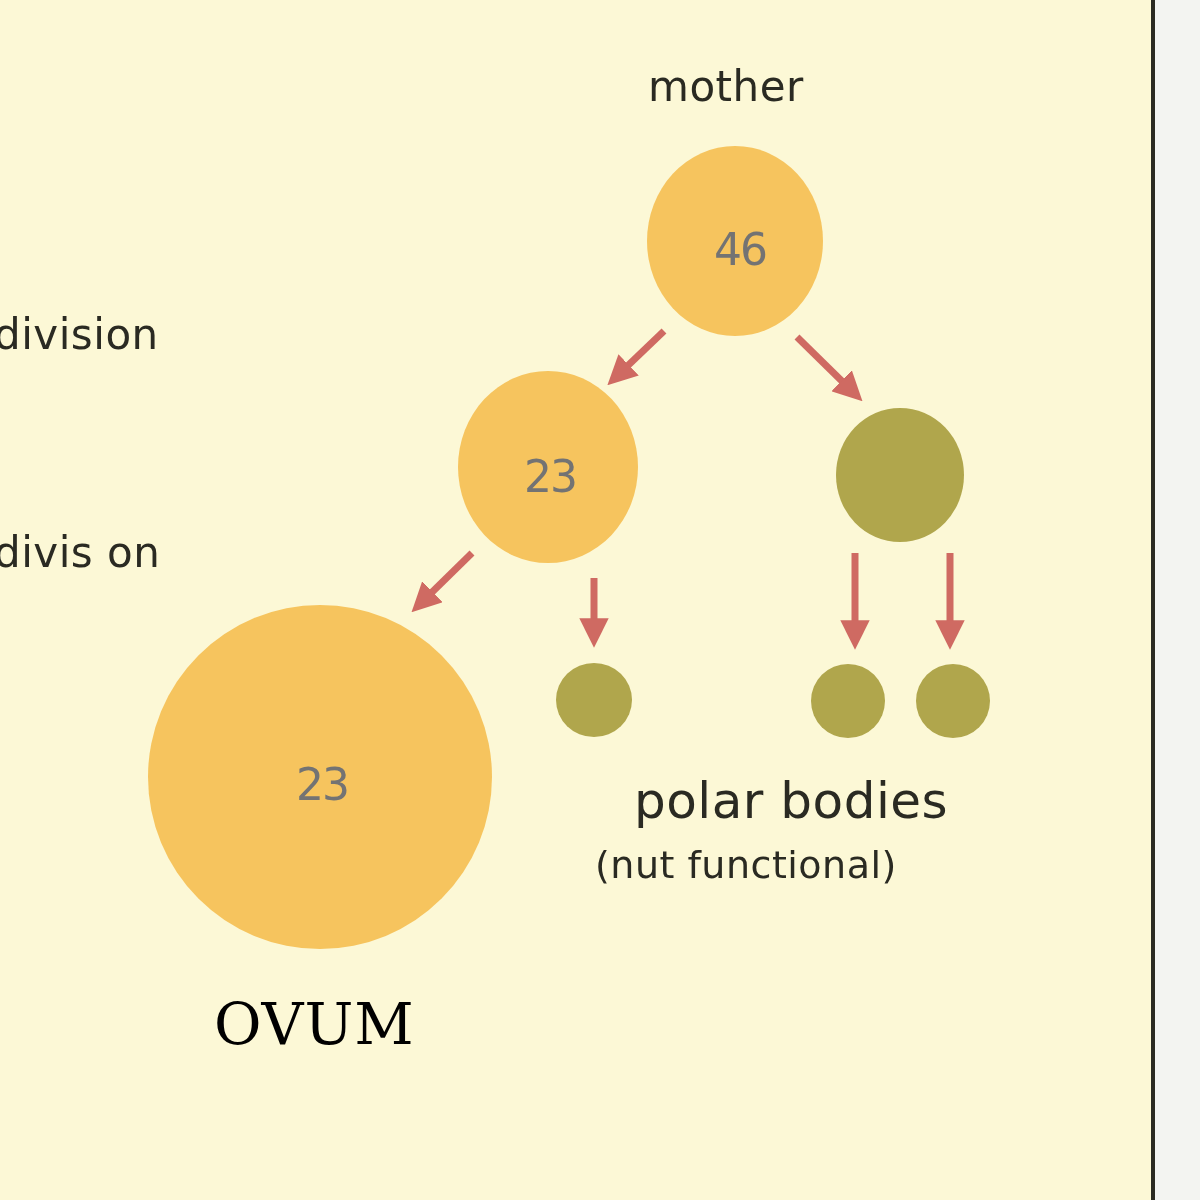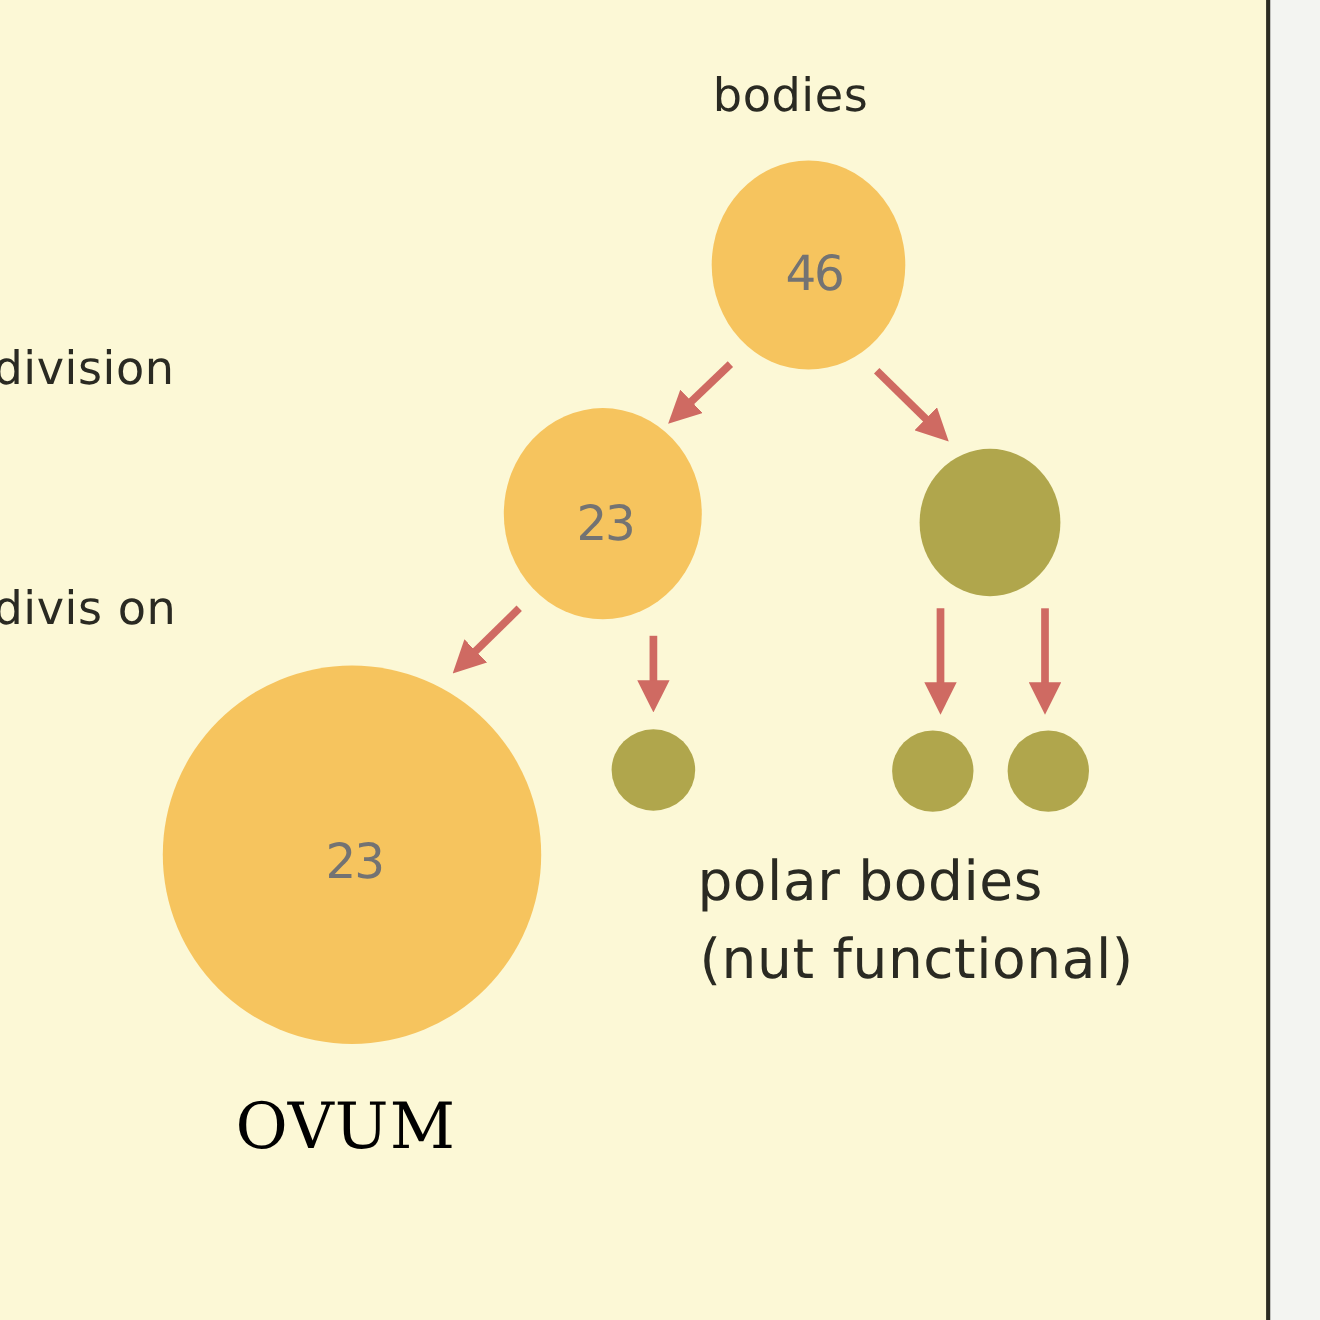--- a/index.html
+++ b/index.html
@@ -59,24 +59,24 @@
   <g stroke="#cf6a62" stroke-width="7" fill="none" stroke-linecap="butt">
     <line x1="664" y1="331" x2="618" y2="375" marker-end="url(#ah)"></line>
     <line x1="797" y1="337" x2="852" y2="391" marker-end="url(#ah)"></line>
     <line x1="472" y1="553" x2="422" y2="602" marker-end="url(#ah)"></line>
     <line x1="594" y1="578" x2="594" y2="633" marker-end="url(#ah)"></line>
     <line x1="855" y1="553" x2="855" y2="635" marker-end="url(#ah)"></line>
     <line x1="950" y1="553" x2="950" y2="635" marker-end="url(#ah)"></line>
   </g>
 </svg>
 
-<div class="lbl" style="left:648px; top:62px; font-size:42px;">bodies</div>
+<div class="lbl" style="left:648px; top:62px; font-size:42px;">mother</div>
 <div class="lbl" style="left:-6px; top:310px; font-size:42px;">division</div>
 <div class="lbl" style="left:-6px; top:528px; font-size:42px;">divis on</div>
 
 <div class="num" style="left:740px; top:249px;">46</div>
 <div class="num" style="left:550px; top:476px;">23</div>
 <div class="num" style="left:322px; top:784px;">23</div>
 
 <div class="lbl" style="left:634px; top:772px; font-size:50px;">polar bodies</div>
-<div class="lbl" style="left:636px; top:843px; font-size:50px;">(nut functional)</div>
+<div class="lbl" style="left:595px; top:843px; font-size:38px;">(nut functional)</div>
 
 <div class="ovum">OVUM</div>
 
 </body></html>

